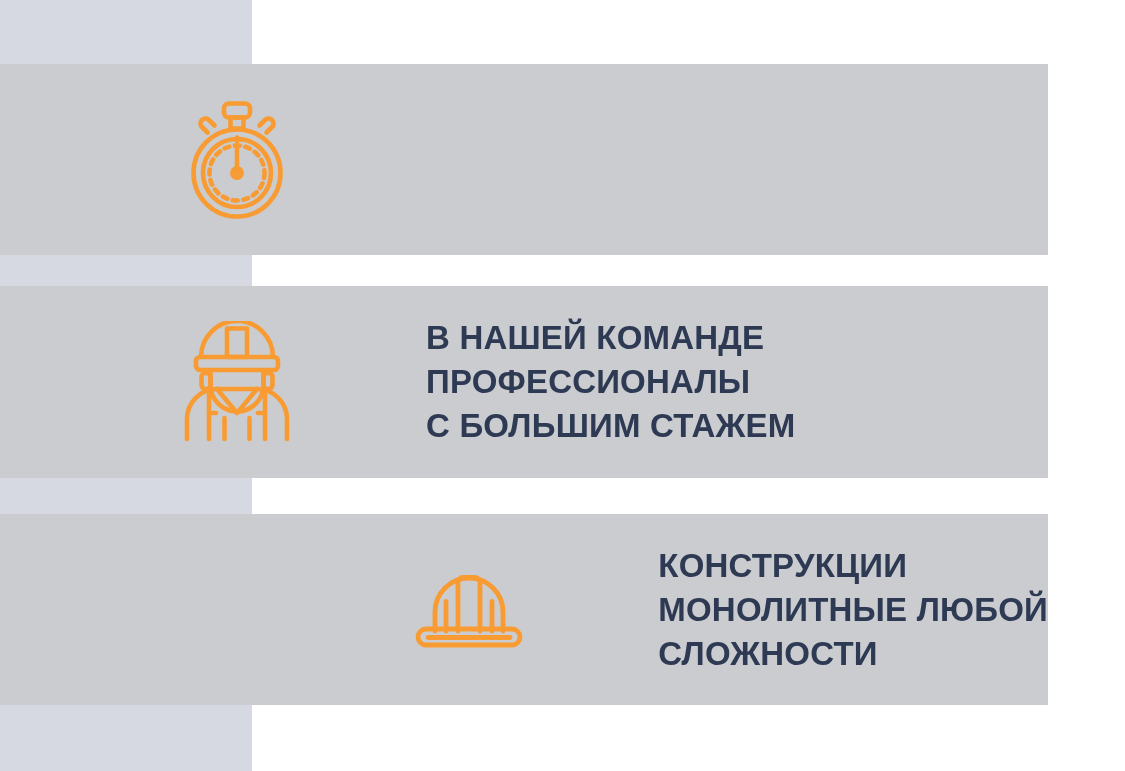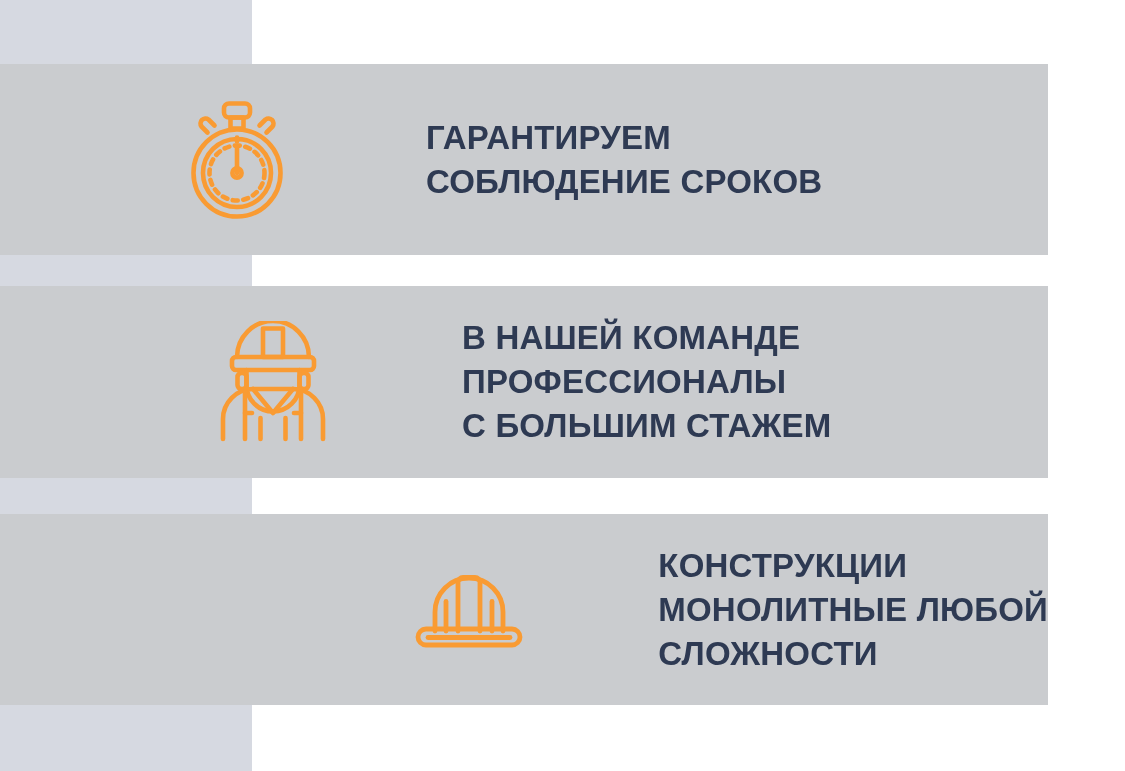--- a/index.html
+++ b/index.html
@@ -29,21 +29,21 @@
   .card {
     position: absolute;
     left: 0;
     width: 1048px;
     background: #cacccf;
     display: flex;
     align-items: center;
     box-sizing: border-box;
   }
   .card-1 { top: 64px;  height: 191px; }
-  .card-2 { top: 286px; height: 192px; padding-left: 36px; }
+  .card-2 { top: 286px; height: 192px; }
   .card-3 { top: 514px; height: 191px; justify-content: flex-end; }
 
   .icon-slot {
     width: 426px;
     flex: 0 0 426px;
     display: flex;
     align-items: center;
     justify-content: center;
     padding-left: 48px;
     box-sizing: border-box;
@@ -81,22 +81,20 @@
 
       <circle cx="48" cy="72" r="27.5" stroke-dasharray="5 5.6"></circle>
 
       <path d="M48 72 L48 45"></path>
 
       <path d="M48 36.5 L48 40.5"></path>
 
       <circle cx="48" cy="72" r="4.6"></circle>
     </svg>
   </div>
-  <div class="card-text">ГАРАНТИРУЕМ
-СОБЛЮДЕНИЕ СРОКОВ</div>
 </div>
 
 <div class="card card-2">
   <div class="icon-slot">
     <svg width="108" height="122" viewBox="0 0 108 122" fill="none" stroke="#f99b33" stroke-width="4.6" stroke-linecap="round" stroke-linejoin="round">
 
       <path d="M18 36 a36 36 0 0 1 72 0"></path>
 
       <path d="M44 7.5 h20 v28.5 h-20 z"></path>
 

